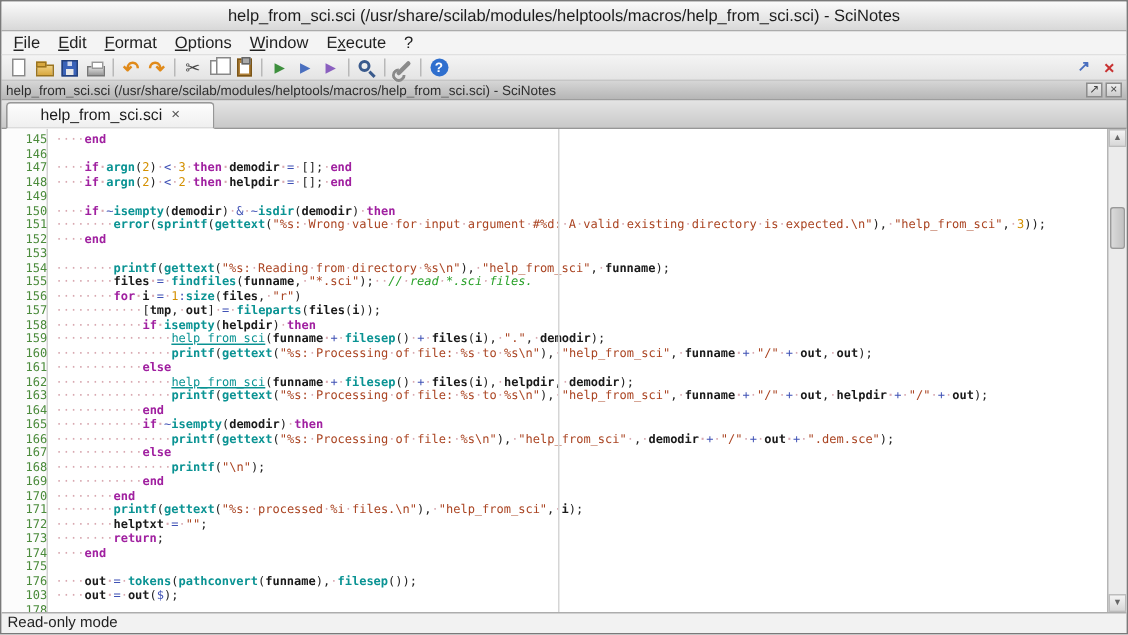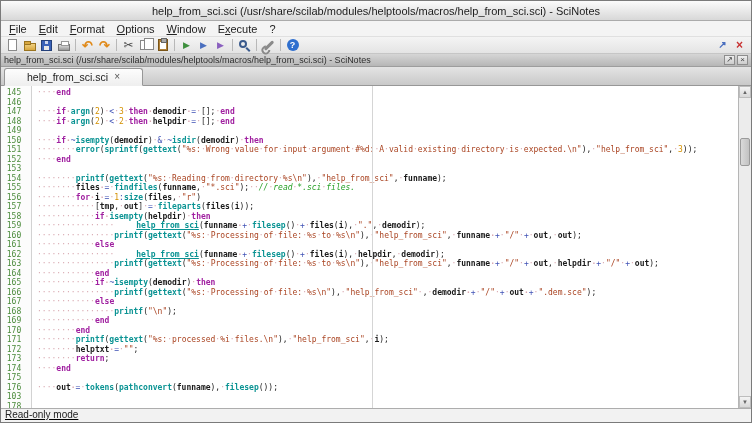--- a/index.html
+++ b/index.html
@@ -56,44 +56,44 @@
   .dbtn { width:11px; height:10px; border:1px solid #8d8d8d; background:linear-gradient(#eee,#ccc); font-size:8px; line-height:8px; color:#444; display:flex; align-items:center; justify-content:center; }
 
   
   .tabbar { height:19px; flex:0 0 19px; background:linear-gradient(#e4e4e4,#c9c9c9); border-bottom:1px solid #979797; display:flex; align-items:flex-end; padding-left:3px; }
   .tab { height:18px; margin-bottom:-1px; background:linear-gradient(#fdfdfd,#efefef); border:1px solid #979797; border-bottom:1px solid #efefef; border-radius:3px 3px 0 0; display:flex; align-items:center; gap:6px; padding:0 22px; }
   .tab .tlabel { font-size:10.5px; color:#1c1c1c; }
   .tab .tclose { font-size:10px; color:#555; line-height:1; }
 
   
   .editor { flex:1 1 auto; background:#fff; display:flex; position:relative; overflow:hidden; }
-  .gutter { flex:0 0 31px; width:31px; background:#fcfcfc; border-right:1px solid #d2d2d2; text-align:center; padding:2px 4px 0 0; font-family:"DejaVu Sans Mono",monospace; font-size:8px; line-height:9.5px; color:#4a8a3a; }
+  .gutter { flex:0 0 31px; width:31px; background:#fcfcfc; border-right:1px solid #d2d2d2; text-align:left; padding:2px 4px 0 16px; font-family:"DejaVu Sans Mono",monospace; font-size:8px; line-height:9.5px; color:#4a8a3a; }
   .gutter .ln { height:9.5px; }
   .code { flex:1 1 auto; padding:2px 0 0 5px; font-family:"DejaVu Sans Mono",monospace; font-size:8px; line-height:9.5px; overflow:hidden; }
   .cl { height:9.5px; white-space:pre; }
   .dot { color:#d8a8b0; }
   .tk-kw { color:#a020a0; font-weight:bold; }
   .tk-fn { color:#0a9393; font-weight:bold; }
-  .tk-macro { color:#0a9393; font-weight:bold; text-decoration:underline;margin-left:22px; }
+  .tk-macro { color:#0a9393; font-weight:normal; text-decoration:underline; }
   .tk-str { color:#aa4422; }
   .tk-num { color:#d49000; }
   .tk-op { color:#3f51b5; }
   .tk-var { color:#1a1a1a; font-weight:bold; }
   .tk-pl { color:#222; }
   .tk-com { color:#27a027; font-style:italic; }
   .colguide { position:absolute; left:371px; top:0; bottom:0; width:1px; background:#d5d5d5; }
 
   
   .vscroll { flex:0 0 13px; width:13px; border-left:1px solid #b5b5b5; background:#ececec; display:flex; flex-direction:column; }
   .sarrow { height:12px; flex:0 0 12px; display:flex; align-items:center; justify-content:center; font-size:6px; color:#666; background:linear-gradient(#f4f4f4,#d8d8d8); border:1px solid #bdbdbd; }
   .strack { flex:1 1 auto; position:relative; }
   .sthumb { position:absolute; left:1px; right:1px; top:40px; height:28px; background:linear-gradient(90deg,#dadada,#c2c2c2); border:1px solid #9a9a9a; border-radius:2px; }
 
   
-  .statusbar { height:14px; flex:0 0 14px; background:#f2f2f2; border-top:1px solid #adadad; display:flex; align-items:flex-start; padding:0 4px;text-decoration:underline; }
+  .statusbar { height:14px; flex:0 0 14px; background:#f2f2f2; border-top:1px solid #adadad; display:flex; align-items:center; padding:0 4px; }
   .statusbar span { font-size:10px; color:#222; }
 </style>
 </head>
 <body>
 
 <div class="window">
 
   <div class="titlebar">
     <span>help_from_sci.sci (/usr/share/scilab/modules/helptools/macros/help_from_sci.sci) - SciNotes</span>
   </div>
@@ -250,20 +250,21 @@
         <div class="cl"><span class="tk-ws"><span class="dot">·</span><span class="dot">·</span><span class="dot">·</span><span class="dot">·</span><span class="dot">·</span><span class="dot">·</span><span class="dot">·</span><span class="dot">·</span><span class="dot">·</span><span class="dot">·</span><span class="dot">·</span><span class="dot">·</span></span><span class="tk-kw">else</span></div>
         <div class="cl"><span class="tk-ws"><span class="dot">·</span><span class="dot">·</span><span class="dot">·</span><span class="dot">·</span><span class="dot">·</span><span class="dot">·</span><span class="dot">·</span><span class="dot">·</span><span class="dot">·</span><span class="dot">·</span><span class="dot">·</span><span class="dot">·</span><span class="dot">·</span><span class="dot">·</span><span class="dot">·</span><span class="dot">·</span></span><span class="tk-fn">printf</span><span class="tk-pl">(</span><span class="tk-str">"\n"</span><span class="tk-pl">);</span></div>
         <div class="cl"><span class="tk-ws"><span class="dot">·</span><span class="dot">·</span><span class="dot">·</span><span class="dot">·</span><span class="dot">·</span><span class="dot">·</span><span class="dot">·</span><span class="dot">·</span><span class="dot">·</span><span class="dot">·</span><span class="dot">·</span><span class="dot">·</span></span><span class="tk-kw">end</span></div>
         <div class="cl"><span class="tk-ws"><span class="dot">·</span><span class="dot">·</span><span class="dot">·</span><span class="dot">·</span><span class="dot">·</span><span class="dot">·</span><span class="dot">·</span><span class="dot">·</span></span><span class="tk-kw">end</span></div>
         <div class="cl"><span class="tk-ws"><span class="dot">·</span><span class="dot">·</span><span class="dot">·</span><span class="dot">·</span><span class="dot">·</span><span class="dot">·</span><span class="dot">·</span><span class="dot">·</span></span><span class="tk-fn">printf</span><span class="tk-pl">(</span><span class="tk-fn">gettext</span><span class="tk-pl">(</span><span class="tk-str">"%s:<span class="dot">·</span>processed<span class="dot">·</span>%i<span class="dot">·</span>files.\n"</span><span class="tk-pl">),<span class="dot">·</span></span><span class="tk-str">"help_from_sci"</span><span class="tk-pl">,<span class="dot">·</span></span><span class="tk-var">i</span><span class="tk-pl">);</span></div>
         <div class="cl"><span class="tk-ws"><span class="dot">·</span><span class="dot">·</span><span class="dot">·</span><span class="dot">·</span><span class="dot">·</span><span class="dot">·</span><span class="dot">·</span><span class="dot">·</span></span><span class="tk-var">helptxt<span class="dot">·</span></span><span class="tk-op">=<span class="dot">·</span></span><span class="tk-str">""</span><span class="tk-pl">;</span></div>
         <div class="cl"><span class="tk-ws"><span class="dot">·</span><span class="dot">·</span><span class="dot">·</span><span class="dot">·</span><span class="dot">·</span><span class="dot">·</span><span class="dot">·</span><span class="dot">·</span></span><span class="tk-kw">return</span><span class="tk-pl">;</span></div>
         <div class="cl"><span class="tk-ws"><span class="dot">·</span><span class="dot">·</span><span class="dot">·</span><span class="dot">·</span></span><span class="tk-kw">end</span></div>
         <div class="cl">&nbsp;</div>
         <div class="cl"><span class="tk-ws"><span class="dot">·</span><span class="dot">·</span><span class="dot">·</span><span class="dot">·</span></span><span class="tk-var">out<span class="dot">·</span></span><span class="tk-op">=<span class="dot">·</span></span><span class="tk-fn">tokens</span><span class="tk-pl">(</span><span class="tk-fn">pathconvert</span><span class="tk-pl">(</span><span class="tk-var">funname</span><span class="tk-pl">),<span class="dot">·</span></span><span class="tk-fn">filesep</span><span class="tk-pl">());</span></div>
+        <div class="cl"><span class="tk-ws"><span class="dot">·</span><span class="dot">·</span><span class="dot">·</span><span class="dot">·</span></span><span class="tk-var">out<span class="dot">·</span></span><span class="tk-op">=<span class="dot">·</span></span><span class="tk-var">out</span><span class="tk-pl">(</span><span class="tk-op">$</span><span class="tk-pl">);</span></div>
       </div>
     <div class="colguide"></div>
     <div class="vscroll">
       <div class="sarrow">▲</div>
       <div class="strack">
         <div class="sthumb"></div>
       </div>
       <div class="sarrow">▼</div>
     </div>
   </div>

